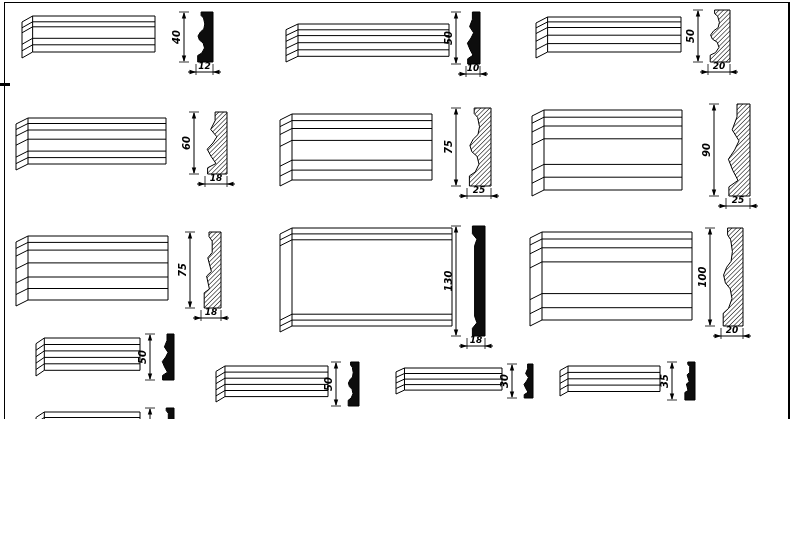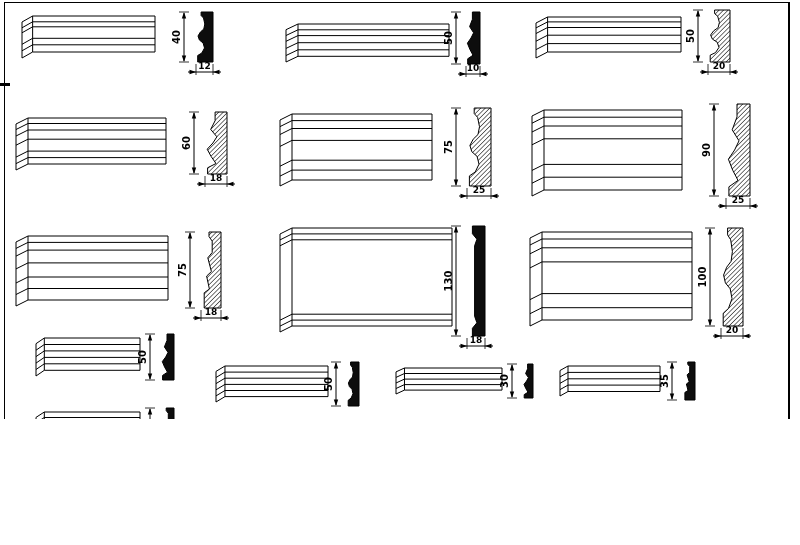--- a/index.html
+++ b/index.html
@@ -7,20 +7,21 @@
     padding: 0;
     background: #ffffff;
     font-family: "DejaVu Sans", sans-serif;
   }
   .stage {
     position: relative;
     width: 800px;
     height: 419px;
     background: #ffffff;
     overflow: hidden;
+    font-style: italic;
   }
   .frame {
     position: absolute;
     left: 4px;
     top: 2px;
     width: 786px;
     height: 533px;
     border: 1px solid #000;
     border-right: 2px solid #000;
     border-bottom: 4px solid #000;

